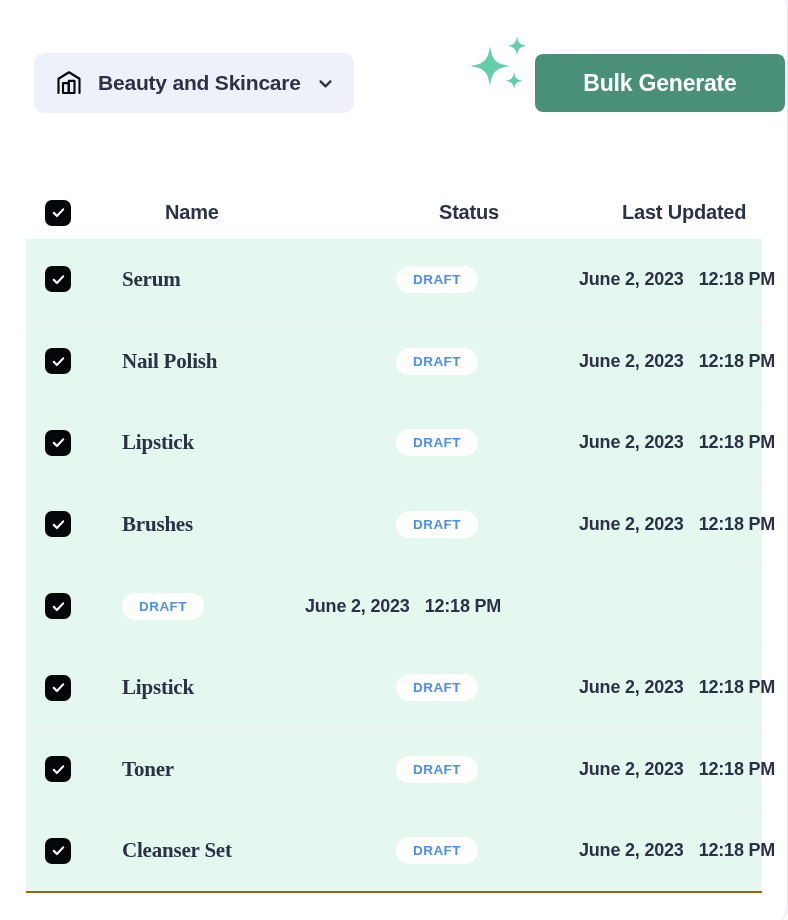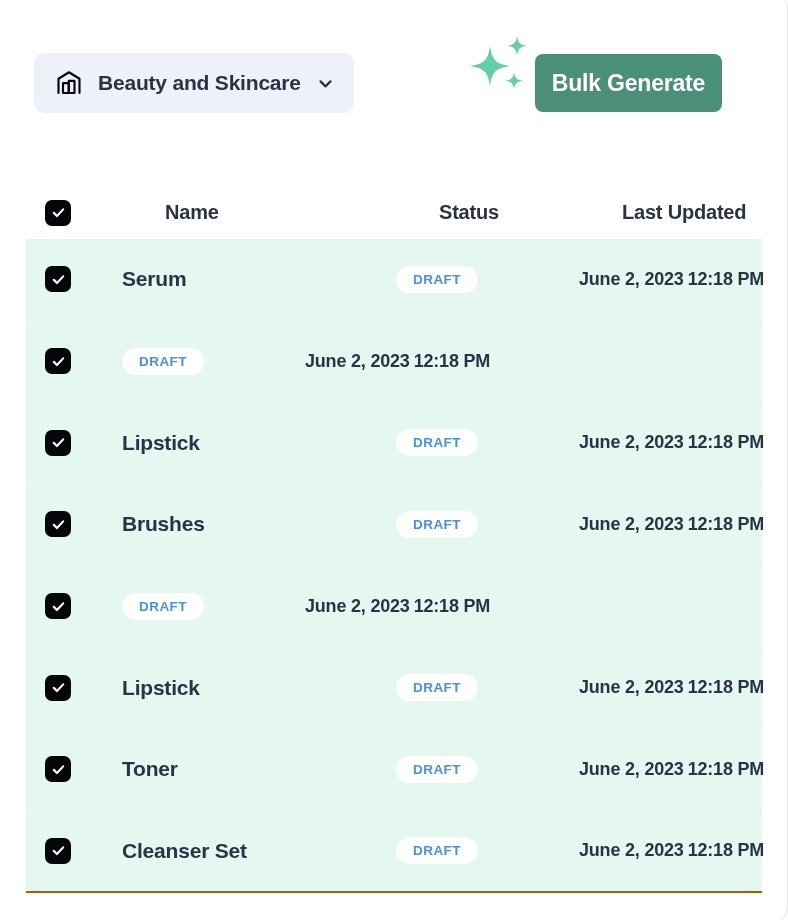--- a/index.html
+++ b/index.html
@@ -86,21 +86,21 @@
     left: 456px;
     top: 28px;
     width: 70px;
     height: 70px;
   }
 
   .bulk-btn {
     position: absolute;
     left: 527px;
     top: 54px;
-    width: 187px;
+    width: 250px;
     height: 58px;
     background: #4a8f77;
     border: none;
     border-radius: 8px;
     color: #ffffff;
     font-family: "Liberation Sans", sans-serif;
     font-size: 23px;
     font-weight: bold;
     letter-spacing: -0.2px;
     cursor: pointer;
@@ -179,20 +179,21 @@
     cursor: pointer;
     flex: 0 0 auto;
   }
   .checkbox svg { display: block; }
 
   .cell-name {
     font-size: 21px;
     font-weight: bold;
     color: #2b3245;
     letter-spacing: -0.2px;
+    font-family: Liberation Serif, serif;
   }
 
   .badge {
     display: inline-flex;
     align-items: center;
     justify-content: center;
     min-width: 82px;
     height: 27px;
     padding: 0 14px;
     background: #ffffff;
@@ -204,21 +205,21 @@
     box-sizing: border-box;
   }
 
   .cell-updated {
     font-size: 18px;
     font-weight: bold;
     color: #2b3245;
     letter-spacing: -0.2px;
     white-space: nowrap;
   }
-  .cell-updated .time { margin-left: 4px; }
+  .cell-updated .time { margin-left: 15px; }
 </style>
 </head>
 <body>
 
 <div class="page-card"></div>
 
 <div class="content">
 
   <div class="topbar">
 
@@ -285,20 +286,21 @@
           <div class="col-updated"><span class="cell-updated"><span>June 2, 2023</span><span class="time">12:18 PM</span></span></div>
         </div>
         <div class="trow">
           <div class="col-check">
             <span class="checkbox">
               <svg viewBox="0 0 24 24" width="15" height="15" fill="none" stroke="#ffffff" stroke-width="3.4" stroke-linecap="round" stroke-linejoin="round">
                 <path d="M4.5 12.6l5 5 10-10.6"></path>
               </svg>
             </span>
           </div>
+          <div class="col-name"><span class="cell-name">Nail Polish</span></div>
           <div class="col-status">
             <span class="badge">DRAFT</span>
           </div>
           <div class="col-updated"><span class="cell-updated"><span>June 2, 2023</span><span class="time">12:18 PM</span></span></div>
         </div>
         <div class="trow">
           <div class="col-check">
             <span class="checkbox">
               <svg viewBox="0 0 24 24" width="15" height="15" fill="none" stroke="#ffffff" stroke-width="3.4" stroke-linecap="round" stroke-linejoin="round">
                 <path d="M4.5 12.6l5 5 10-10.6"></path>

